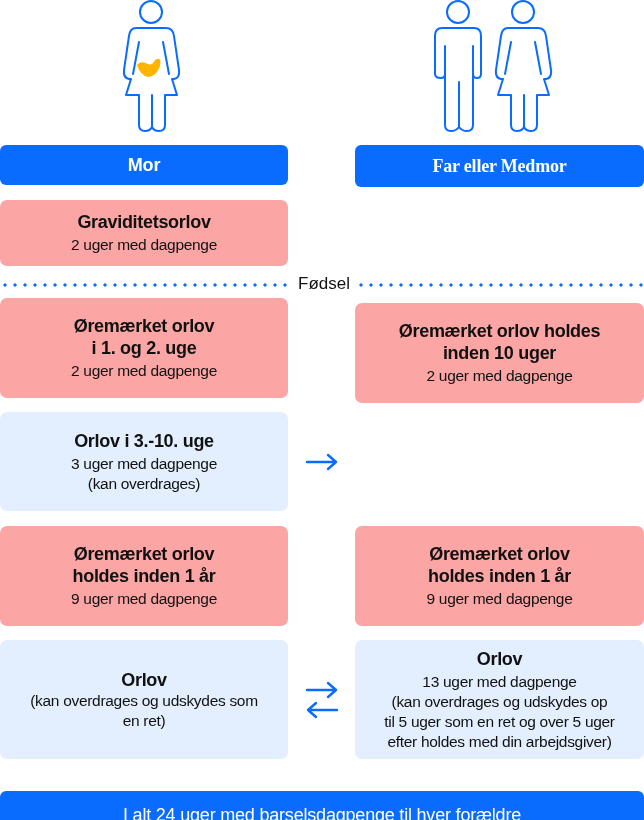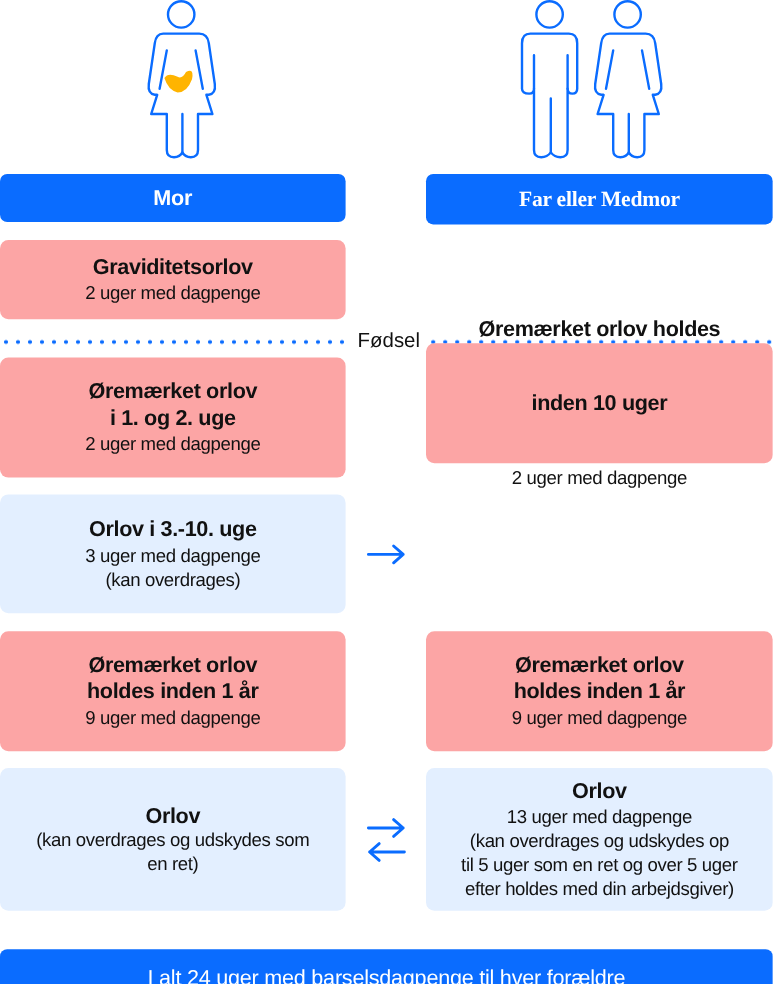--- a/index.html
+++ b/index.html
@@ -72,21 +72,21 @@
 
 <div class="divider" style="left:0;width:290px;"></div>
 <div class="divider-label">Fødsel</div>
 <div class="divider" style="left:356px;width:288px;"></div>
 
 <div class="box dark" style="left:0;top:298px;width:288px;height:100px;">
   <div class="title">Øremærket orlov</div>
   <div class="title">i 1. og 2. uge</div>
   <div class="sub">2 uger med dagpenge</div>
 </div>
-<div class="box dark" style="left:355px;top:286px;width:289px;height:100px;gap:40px;">
+<div class="box dark" style="left:355px;top:303px;width:289px;height:100px;">
   <div class="title">Øremærket orlov holdes</div>
   <div class="title">inden 10 uger</div>
   <div class="sub">2 uger med dagpenge</div>
 </div>
 
 <div class="box light" style="left:0;top:412px;width:288px;height:99px;">
   <div class="title">Orlov i 3.-10. uge</div>
   <div class="sub">3 uger med dagpenge</div>
   <div class="note">(kan overdrages)</div>
 </div>

